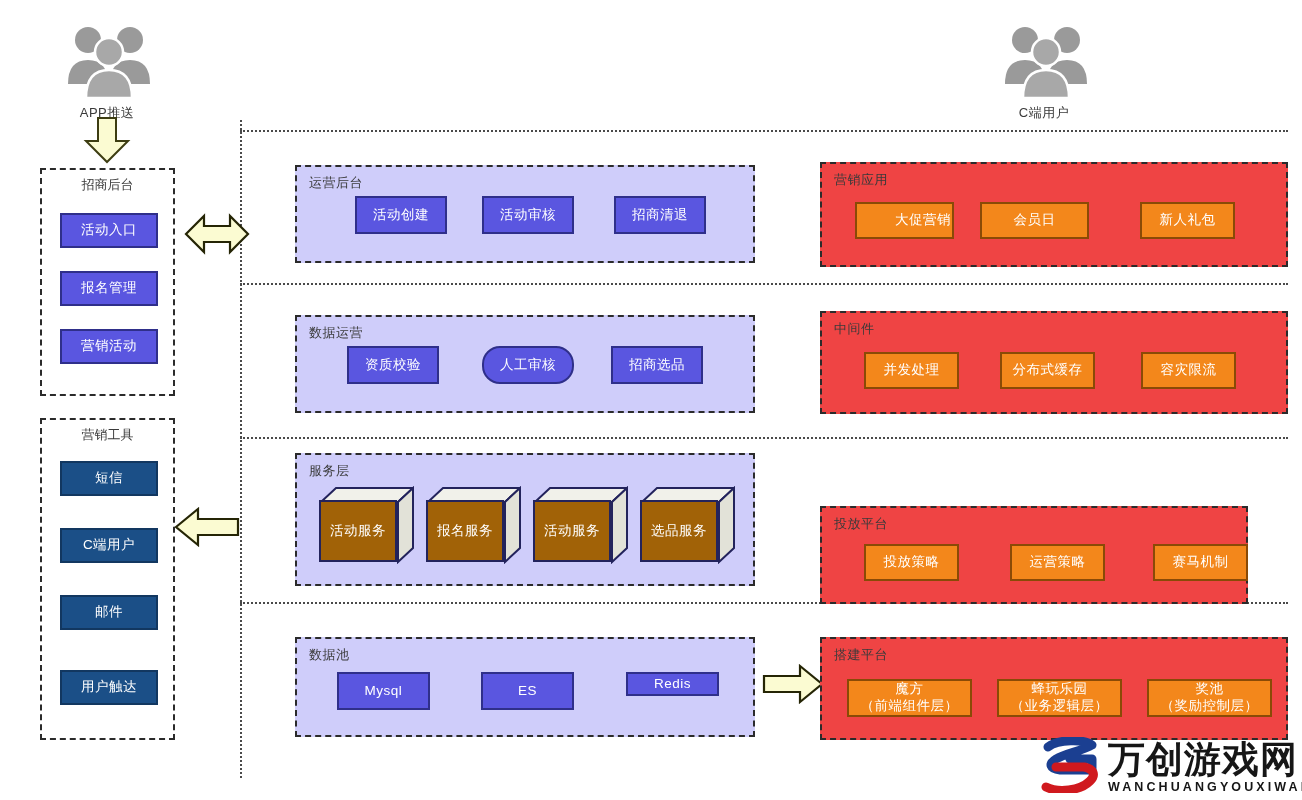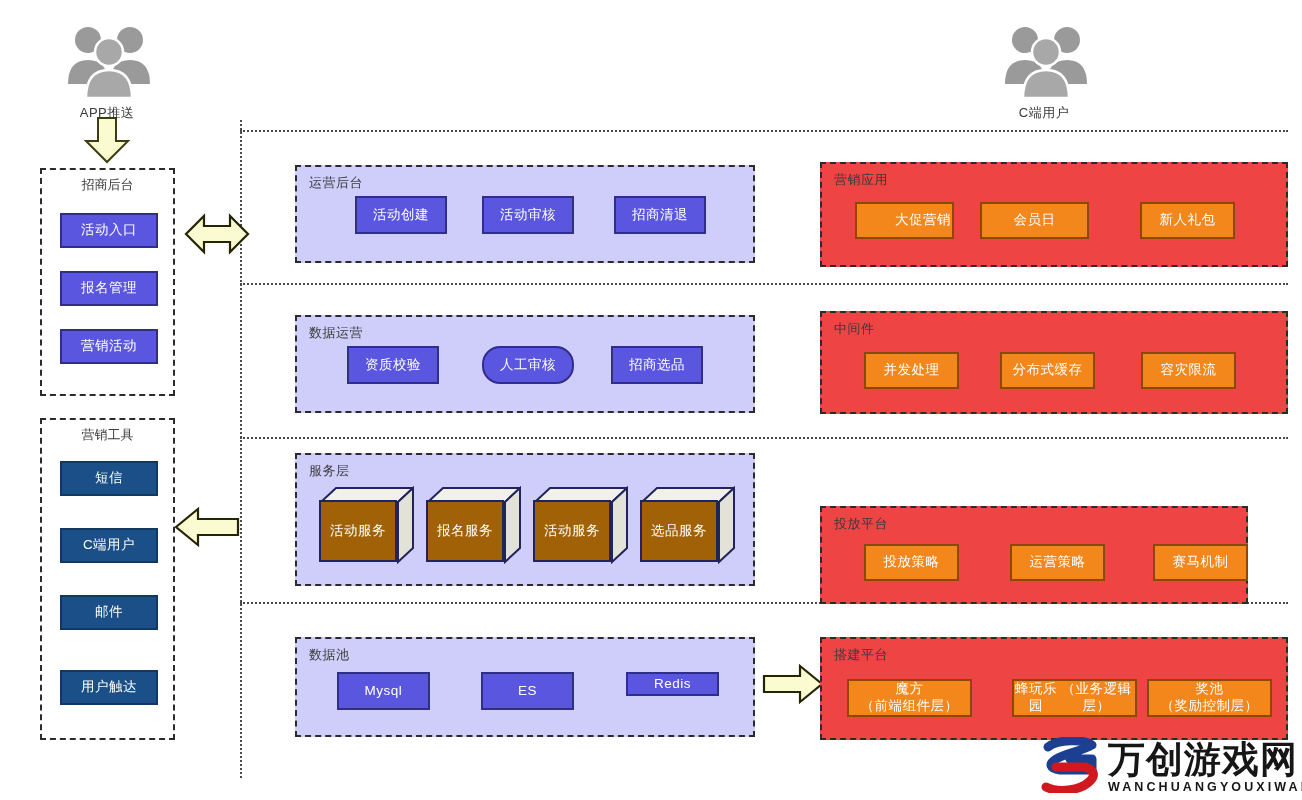--- a/index.html
+++ b/index.html
@@ -252,21 +252,21 @@
   </div>
 
   <div class="panel peach" style="left:820px;top:637px;width:468px;height:103px;">
     <div class="ptitle">搭建平台</div>
 
     <div class="chip orange" style="left:25px;top:40px;width:125px;height:38px;flex-direction:column;">
       <span class="two-line">魔方</span>
       <span class="two-line">（前端组件层）</span>
     </div>
 
-    <div class="chip orange" style="left:190px;top:40px;width:125px;height:38px;">
+    <div class="chip orange" style="left:175px;top:40px;width:125px;height:38px;flex-direction:column;">
       <span class="two-line">蜂玩乐园</span>
       <span class="two-line">（业务逻辑层）</span>
     </div>
 
     <div class="chip orange" style="left:325px;top:40px;width:125px;height:38px;flex-direction:column;">
       <span class="two-line">奖池</span>
       <span class="two-line">（奖励控制层）</span>
     </div>
   </div>
 

